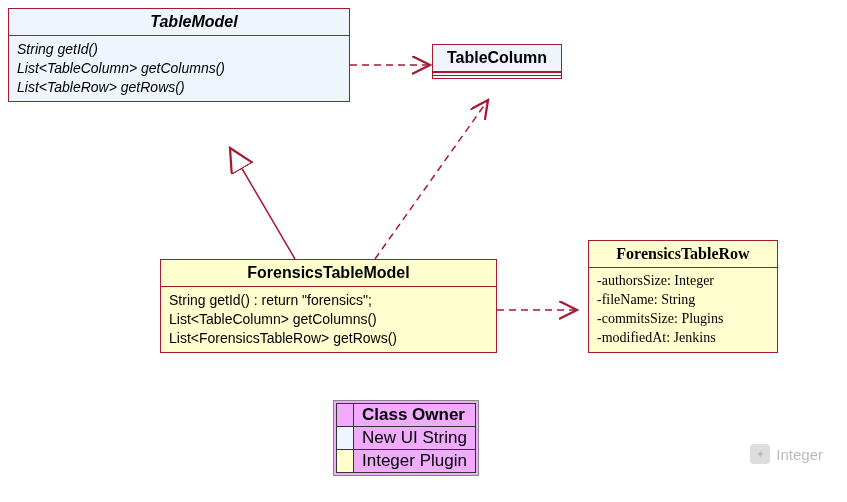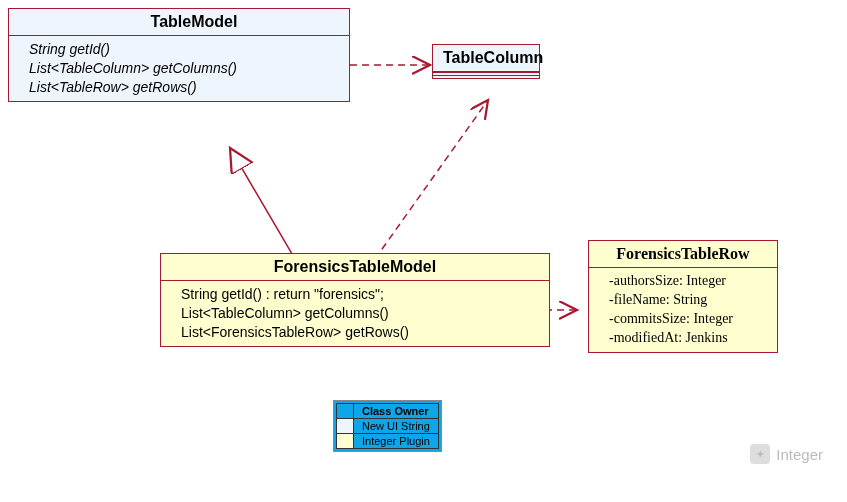--- a/index.html
+++ b/index.html
@@ -22,26 +22,26 @@
     background: #eff5fc;
   }
   .uml-class .title {
     text-align: center;
     font-weight: bold;
     padding: 4px 10px;
     border-bottom: 1.5px solid #a71931;
     font-size: 16px;
   }
   .uml-class.abstract .title {
+    font-style: italic;
     padding-left: 40px;
   }
   .uml-class .section {
     padding: 4px 8px;
     border-bottom: 1.5px solid #a71931;
-    margin-left: 12px;
   }
   .uml-class .section:last-child {
     border-bottom: none;
   }
   .uml-class .line {
     white-space: pre;
     line-height: 1.35;
   }
   .abstract .section .line {
     font-style: italic;
@@ -52,22 +52,22 @@
   }
   svg.connectors {
     position: absolute;
     left: 0; top: 0;
     width: 847px; height: 502px;
     pointer-events: none;
   }
   .legend {
     position: absolute;
     border: 1.5px solid #888;
-    background: #0ea5e9;
-    font-size: 11px;
+    background: #f0abfc;
+    font-size: 17px;
   }
   .legend table {
     border-collapse: collapse;
   }
   .legend td, .legend th {
     border: 1px solid #333;
     padding: 1px 8px;
     text-align: left;
     font-weight: normal;
   }
@@ -125,41 +125,41 @@
 
 <div class="uml-class blue abstract" style="left:8px; top:8px; width:342px;">
   <div class="title">TableModel</div>
   <div class="section">
     <div class="line">String getId()</div>
     <div class="line">List&lt;TableColumn&gt; getColumns()</div>
     <div class="line">List&lt;TableRow&gt; getRows()</div>
   </div>
 </div>
 
-<div class="uml-class blue" style="left:432px; top:44px; width:108px;">
+<div class="uml-class blue" style="left:432px; top:44px; width:130px;">
   <div class="title">TableColumn</div>
   <div class="thin-sep"></div>
   <div class="thin-sep" style="border-bottom:none"></div>
 </div>
 
-<div class="uml-class" style="left:160px; top:253px; width:390px;">
+<div class="uml-class" style="left:160px; top:259px; width:337px;">
   <div class="title">ForensicsTableModel</div>
   <div class="section">
     <div class="line">String getId() : return "forensics";</div>
     <div class="line">List&lt;TableColumn&gt; getColumns()</div>
     <div class="line">List&lt;ForensicsTableRow&gt; getRows()</div>
   </div>
 </div>
 
 <div class="uml-class" style="left:588px; top:240px; width:190px;font-family:Liberation Serif, serif;">
   <div class="title">ForensicsTableRow</div>
   <div class="section">
     <div class="line">-authorsSize: Integer</div>
     <div class="line">-fileName: String</div>
-    <div class="line">-commitsSize: Integer</div>
+    <div class="line">-commitsSize: Plugins</div>
     <div class="line">-modifiedAt: Jenkins</div>
   </div>
 </div>
 
 <div class="legend" style="left:333px; top:400px; padding:2px;">
   <table>
     <tbody>
         <tr>
       <th class="swatch"></th>
       <th>Class Owner</th>

